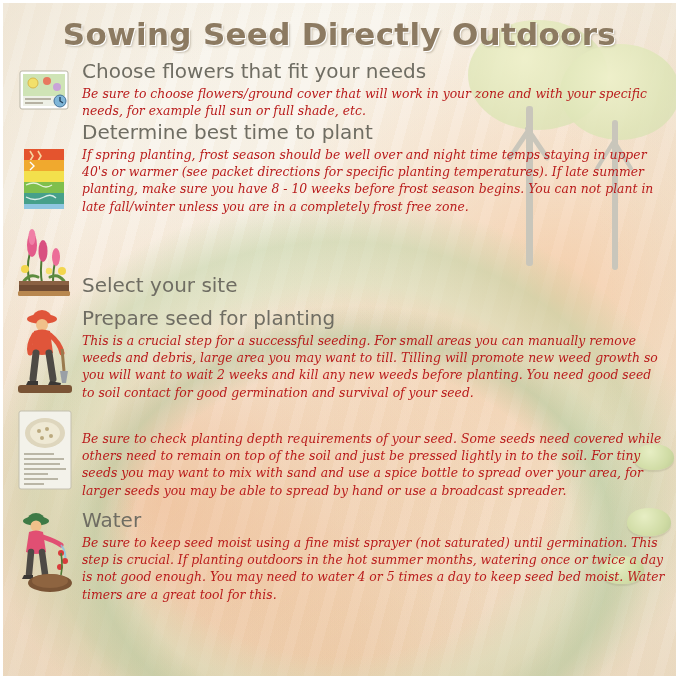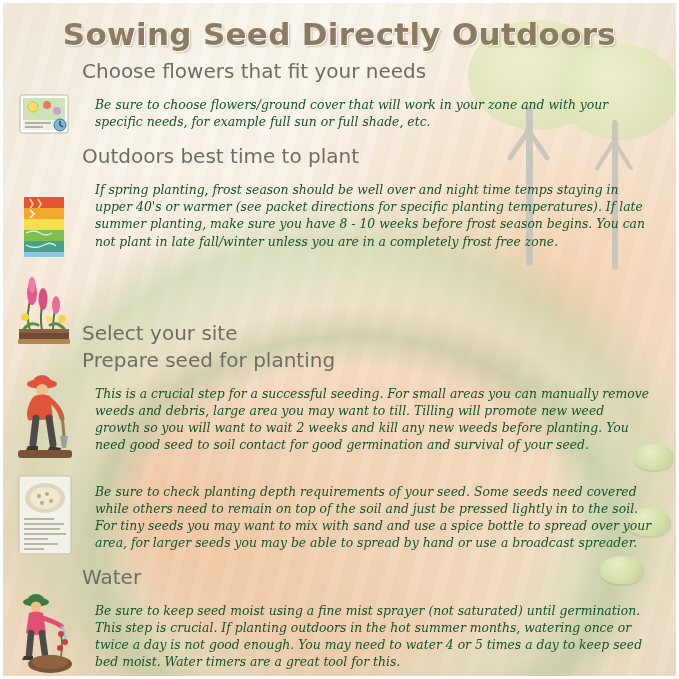--- a/index.html
+++ b/index.html
@@ -152,22 +152,22 @@
     color: #6f6d63;
     line-height: 1.15;
     margin: 0 0 2px 0;
     font-weight: normal;
   }
   .step-text {
     font-family: "DejaVu Serif", serif;
     font-style: italic;
     font-size: 12.4px;
     line-height: 1.38;
-    color: #14532d;
-    margin: 13px;
+    color: #b91c1c;
+    margin: 0;
   }
   .s1 .step-icon { min-height: 52px; }
   .s2 .step-icon { min-height: 68px; }
   .s3 .step-icon { min-height: 78px; }
   .s4 .step-icon { min-height: 96px; }
   .s5 .step-icon { min-height: 92px; }
   .s6 .step-icon { min-height: 98px; }
 
   
   .icon-box {
@@ -249,21 +249,21 @@
               <rect x="8" y="24" width="40" height="11" fill="#f3e04c"></rect>
               <rect x="8" y="35" width="40" height="11" fill="#7fbf4d"></rect>
               <rect x="8" y="46" width="40" height="11" fill="#46a08a"></rect>
               <rect x="8" y="57" width="40" height="5" fill="#8fc6e0"></rect>
               <path d="M10 38 q8 -4 14 0 q6 4 12 0" stroke="#ffffff" stroke-width="1.3" fill="none" opacity=".8"></path>
               <path d="M10 50 q9 5 18 0 q7 -4 12 1" stroke="#ffffff" stroke-width="1.3" fill="none" opacity=".8"></path>
             </svg>
           </div>
         </div>
         <div class="step-body">
-          <h2 class="step-head">Outdoors best time to plant</h2>
+          <h2 class="step-head">Determine best time to plant</h2>
           <p class="step-text">If spring planting, frost season should be well over and  night time temps staying in upper 40's or warmer (see packet directions for specific planting temperatures). If late summer planting, make sure you have 8 - 10 weeks before frost season begins. You can not plant in late fall/winter unless you are in a completely frost free zone.</p>
         </div>
       </div>
 
       <div class="step s3">
         <div class="step-icon">
           <div class="icon-box">
             <svg width="56" height="80" viewBox="0 0 56 80">
 
               <path d="M14 62 C10 48 12 36 16 26" stroke="#4f7a35" stroke-width="2" fill="none"></path>

